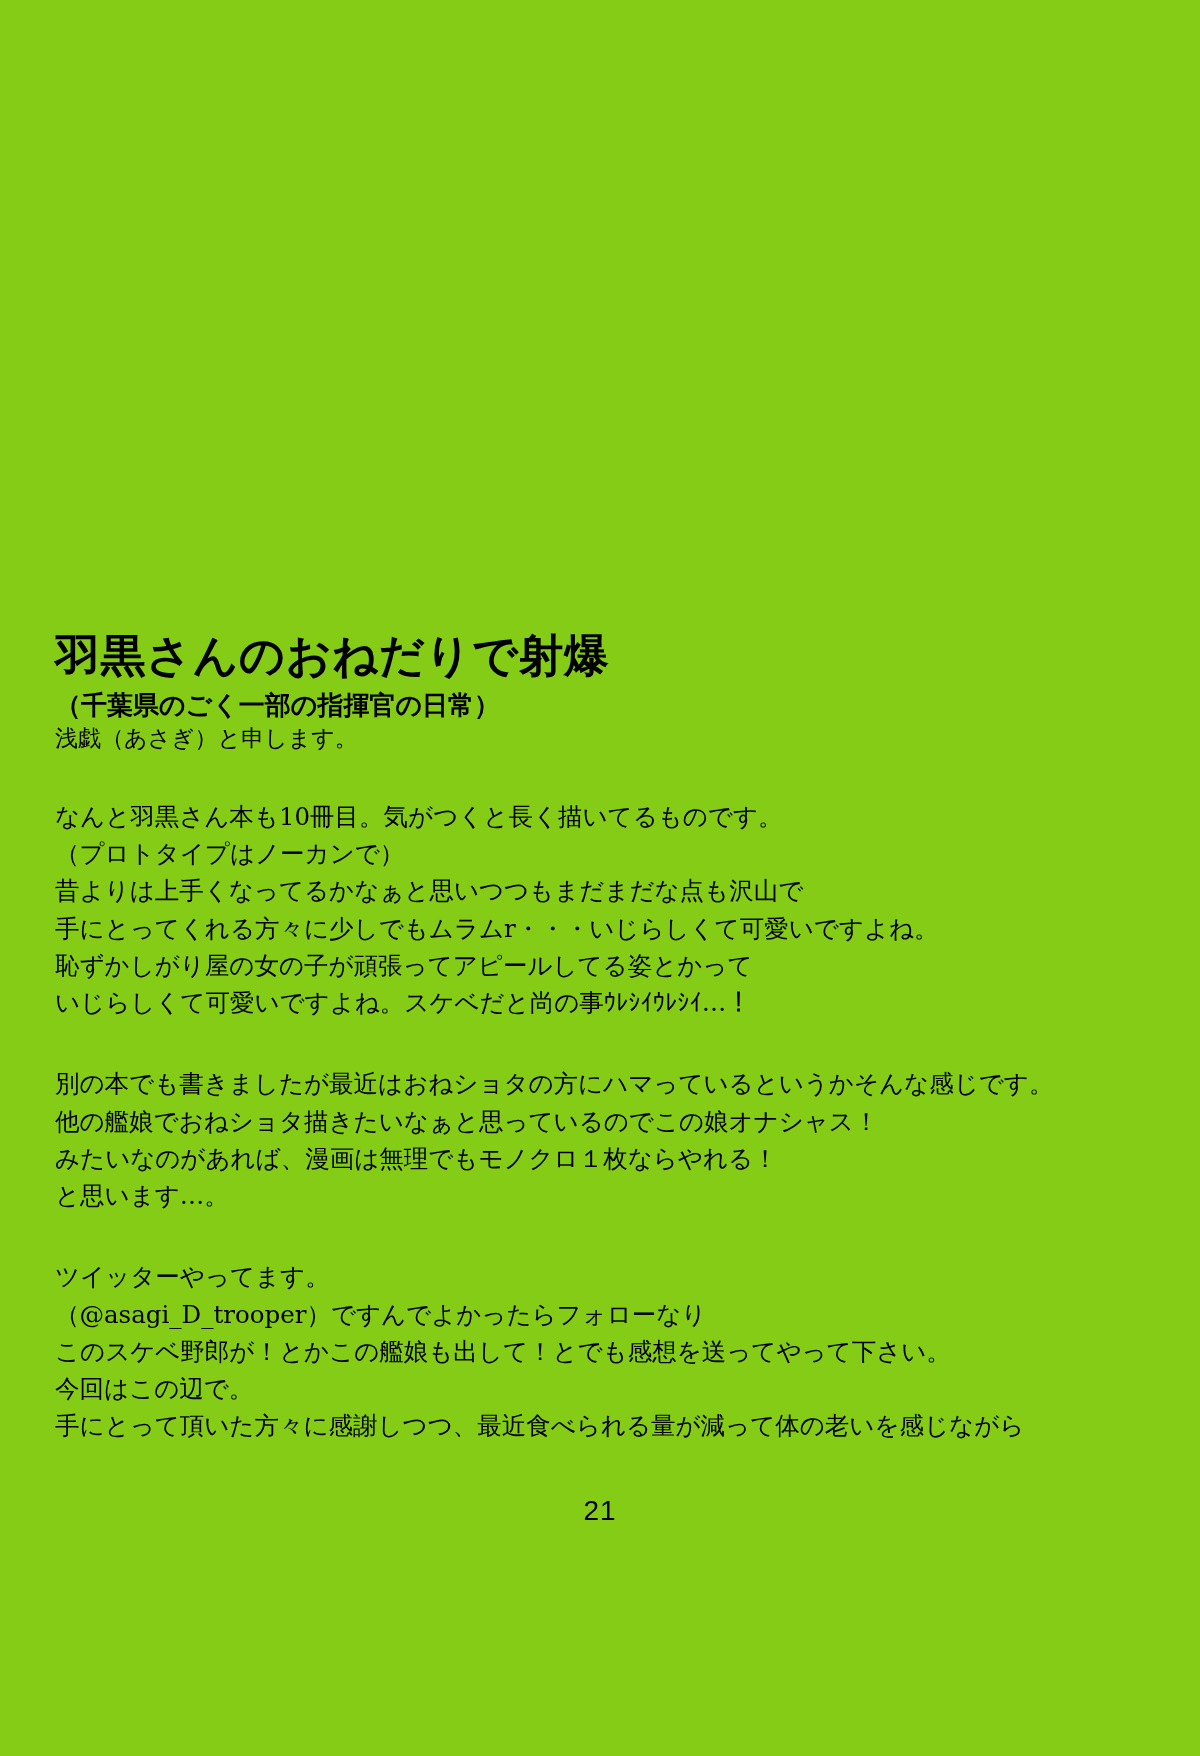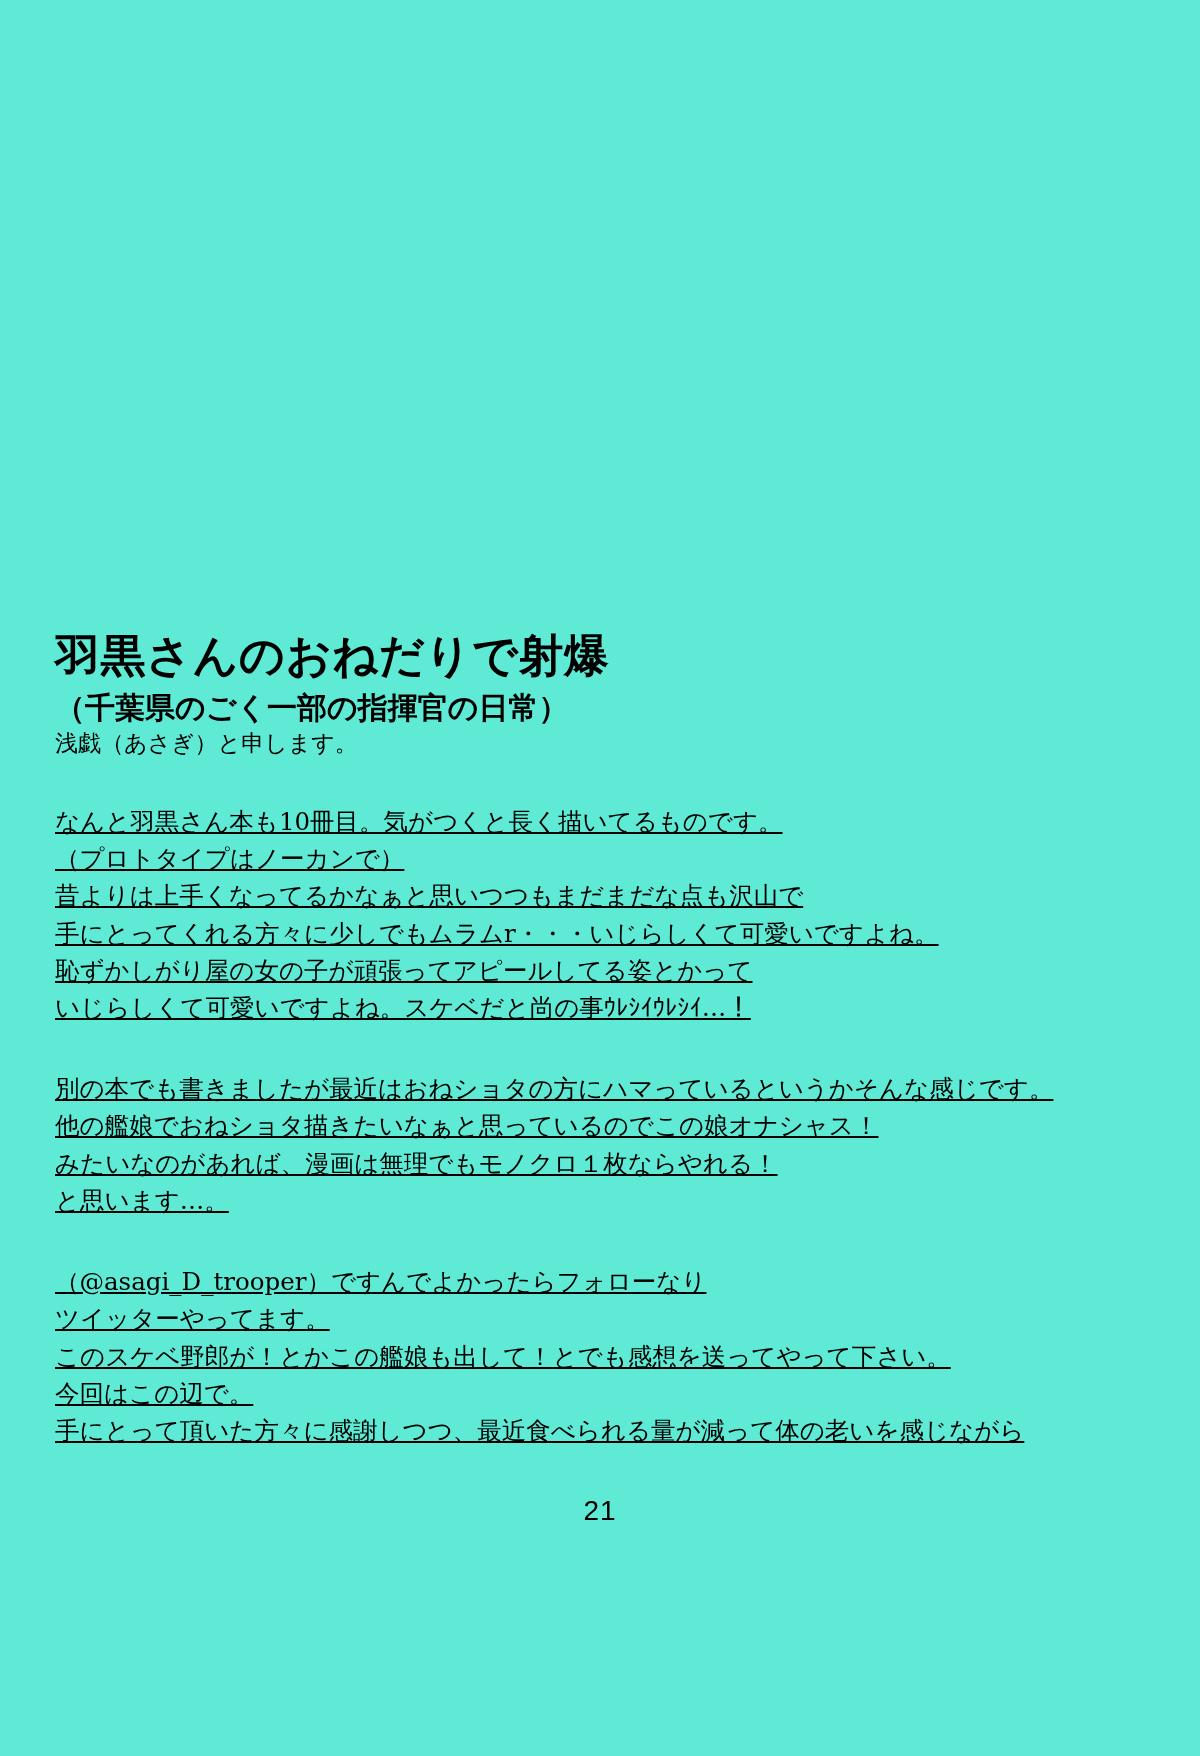--- a/index.html
+++ b/index.html
@@ -4,21 +4,21 @@
 <style>
   html, body {
     margin: 0;
     padding: 0;
     background: #ffffff;
   }
   .page {
     position: relative;
     width: 1200px;
     height: 1756px;
-    background: #5eead4;
+    background: #84cc16;
     font-family: "Liberation Serif", "DejaVu Serif", serif;
     color: #000000;
     overflow: hidden;
   }
   .content {
     position: absolute;
     left: 55px;
     top: 630px;
     width: 1040px;
   }
@@ -27,39 +27,38 @@
     font-weight: bold;
     font-size: 45px;
     line-height: 1.15;
     letter-spacing: 0.5px;
     margin: 0 0 8px 0;
     white-space: nowrap;
   }
   .doc-subtitle {
     font-family: "DejaVu Sans", "Liberation Sans", sans-serif;
     font-weight: bold;
-    font-size: 30px;
+    font-size: 26px;
     line-height: 1.2;
     margin: 3px 0 2px 0;
     white-space: nowrap;
   }
   .byline {
     font-family: "DejaVu Serif", "Liberation Serif", serif;
     font-size: 23px;
     line-height: 1.35;
     margin: 0;
     white-space: nowrap;
   }
   .para {
     font-family: "DejaVu Serif", "Liberation Serif", serif;
     font-size: 24.5px;
     line-height: 1.52;
     margin: 0;
     white-space: nowrap;
-    text-decoration: underline;
   }
   .para-block {
     margin-top: 44px;
   }
   .page-number {
     position: absolute;
     left: 0;
     right: 0;
     top: 1495px;
     text-align: center;
@@ -91,22 +90,22 @@
     </div>
 
     <div class="para-block">
       <p class="para">別の本でも書きましたが最近はおねショタの方にハマっているというかそんな感じです。</p>
       <p class="para">他の艦娘でおねショタ描きたいなぁと思っているのでこの娘オナシャス！</p>
       <p class="para">みたいなのがあれば、漫画は無理でもモノクロ１枚ならやれる！</p>
       <p class="para">と思います…。</p>
     </div>
 
     <div class="para-block">
+      <p class="para">ツイッターやってます。</p>
       <p class="para">（@asagi_D_trooper）ですんでよかったらフォローなり</p>
-      <p class="para">ツイッターやってます。</p>
       <p class="para">このスケベ野郎が！とかこの艦娘も出して！とでも感想を送ってやって下さい。</p>
       <p class="para">今回はこの辺で。</p>
       <p class="para">手にとって頂いた方々に感謝しつつ、最近食べられる量が減って体の老いを感じながら</p>
     </div>
 
   </div>
 
   <div class="page-number">21</div>
 
 </div>

